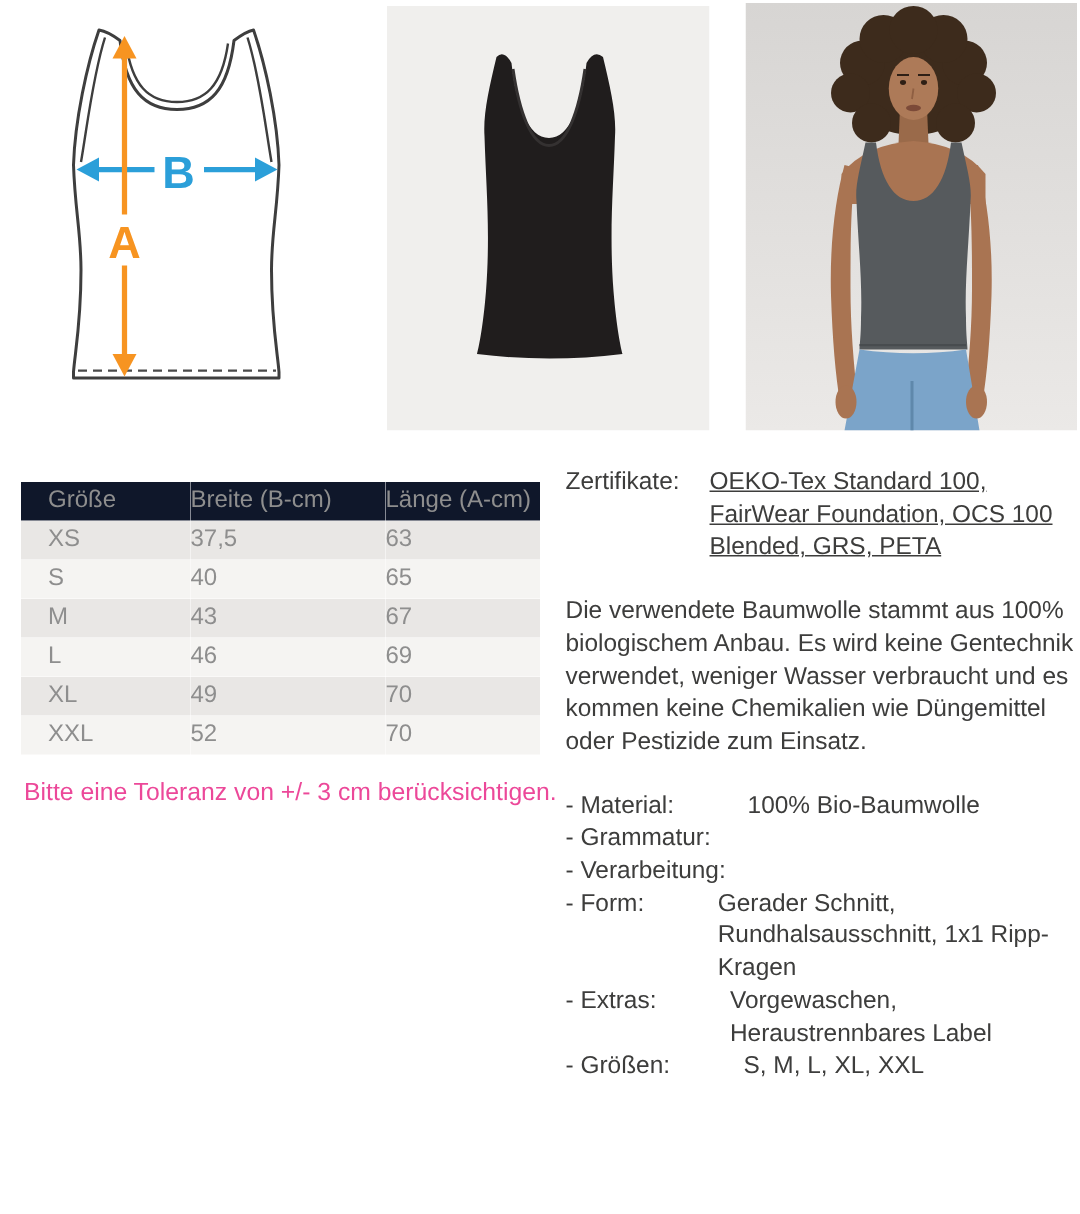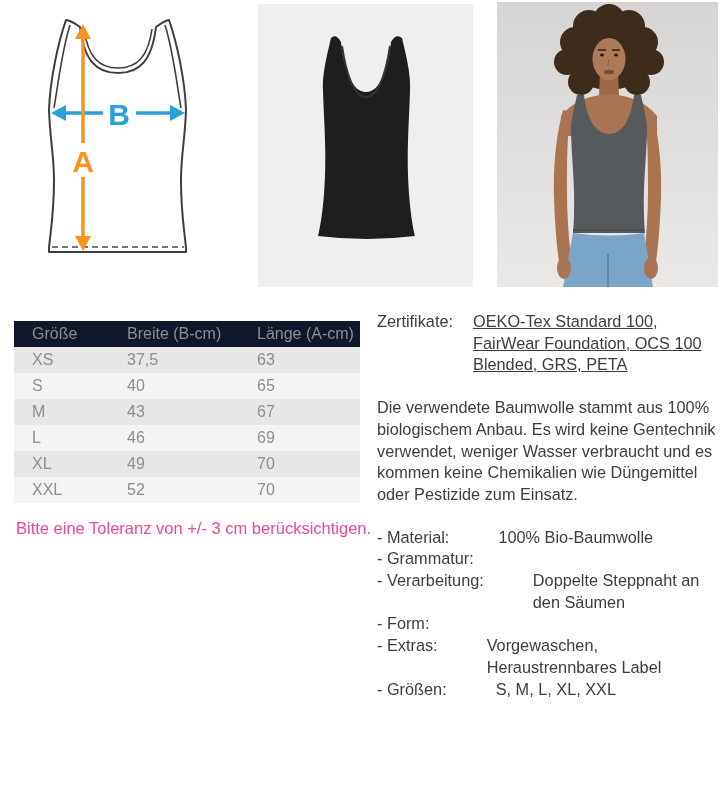--- a/index.html
+++ b/index.html
@@ -201,25 +201,25 @@
         <span class="lbl">- Material:</span>
         <span class="val">100% Bio-Baumwolle</span>
       </div>
 
       <div class="spec-row">
         <span class="lbl">- Grammatur:</span>
       </div>
 
       <div class="spec-row">
         <span class="lbl">- Verarbeitung:</span>
-        <span class="val">Doppelte Steppnaht an den Säumen</span>
       </div>
 
       <div class="spec-row">
         <span class="lbl">- Form:</span>
+        <span class="val">Gerader Schnitt, Rundhalsausschnitt, 1x1 Ripp-Kragen</span>
       </div>
 
       <div class="spec-row">
         <span class="lbl">- Extras:</span>
         <span class="val">Vorgewaschen, Heraustrennbares Label</span>
       </div>
 
       <div class="spec-row">
         <span class="lbl">- Größen:</span>
         <span class="val">S, M, L, XL, XXL</span>

